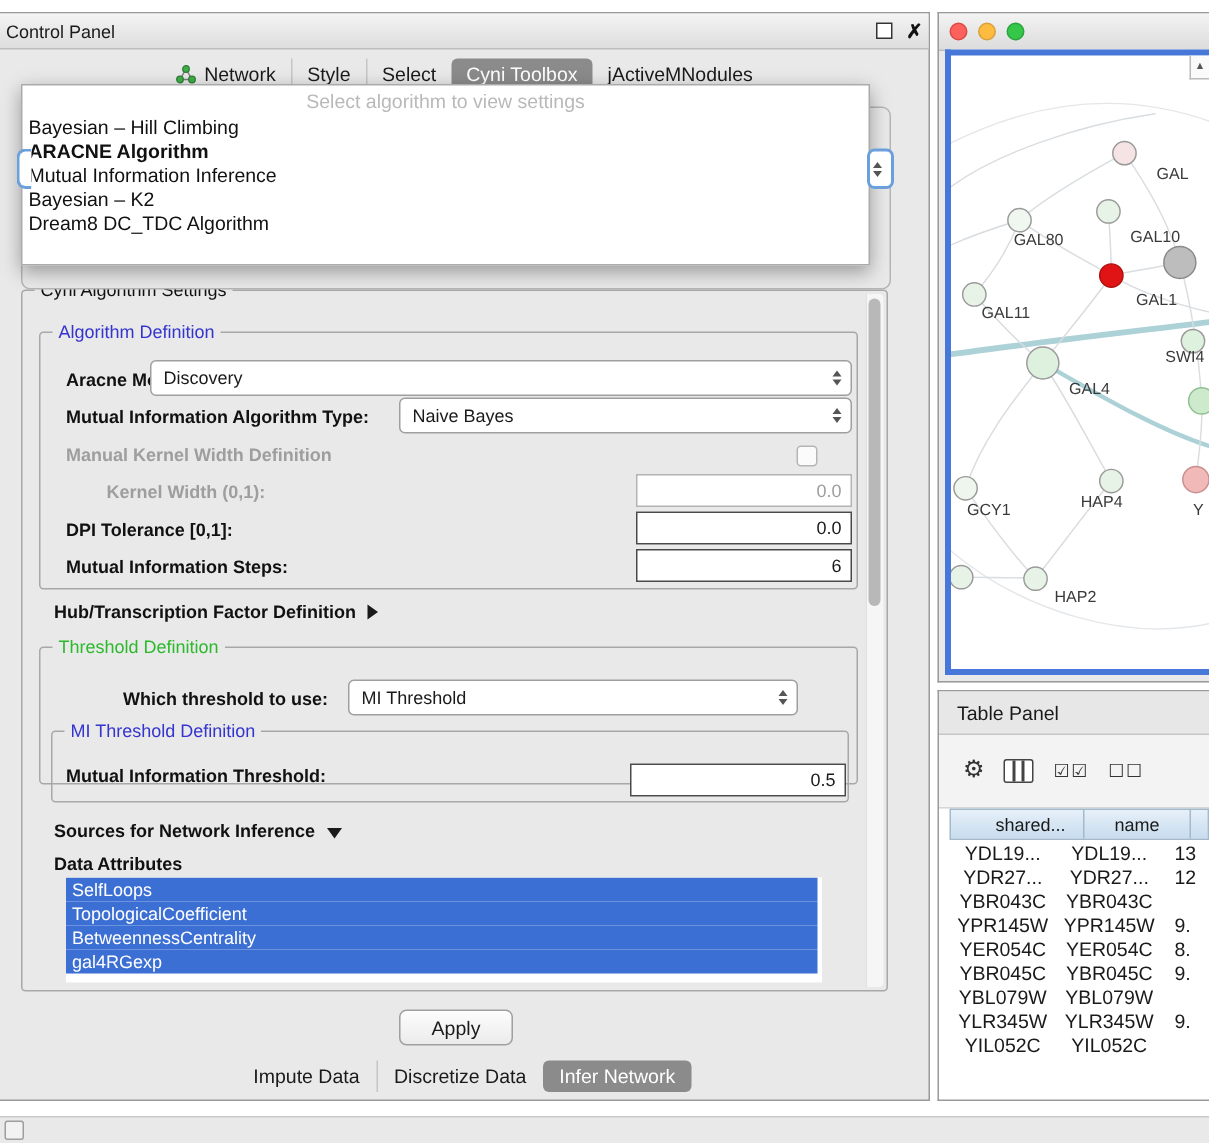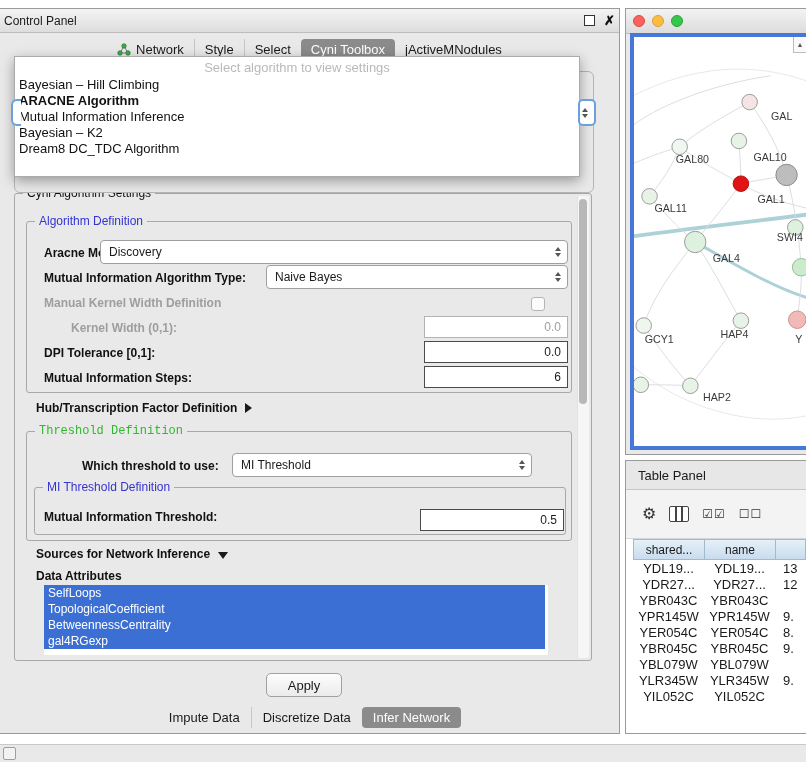--- a/index.html
+++ b/index.html
@@ -38,21 +38,21 @@
   .combo-frag.right{left:578px;top:90px;width:18px;height:27px;border-radius:5px;display:flex;align-items:center;justify-content:center;}
 
   
   .groupbox{position:absolute;border:1px solid #a8a8a8;border-radius:3px;box-sizing:border-box;}
   .legend{position:absolute;top:-8px;left:8px;background:#e9e9e9;padding:0 4px;font-size:12px;color:#111;white-space:nowrap;}
   .legend.blue{color:var(--legend_blue,#3434cf);}
   .legend.green{color:var(--legend_green,#2db92d);}
 
   .main-group{left:14px;top:184px;width:578px;height:468px;}
   .alg-group{left:26px;top:212px;width:546px;height:172px;}
-  .thr-group{left:26px;top:422px;width:546px;height:110px;font-family:Liberation Mono, monospace;}
+  .thr-group{left:26px;top:422px;width:546px;height:92px;}
   .mi-group{left:34px;top:478px;width:532px;height:48px;}
 
   .v-scroll{position:absolute;right:2px;top:2px;bottom:2px;width:11px;background:#f6f6f6;
       border-left:1px solid #e2e2e2;border-radius:0 3px 3px 0;}
   .v-thumb{position:absolute;left:1px;top:3px;width:8px;height:205px;background:#b8b8b8;border-radius:4px;}
 
   .flabel{position:absolute;font-size:12px;font-weight:bold;color:#111;line-height:14px;white-space:nowrap;}
   .flabel.dis{color:#9e9e9e;}
 
   .combo{position:absolute;height:24px;background:#fff;border:1px solid #9f9f9f;border-radius:4px;
@@ -109,21 +109,21 @@
       padding-left:12px;font-size:13px;}
   .tp-toolbar{height:48px;background:#f3f3f3;border-bottom:1px solid #d6d6d6;display:flex;align-items:center;
       padding-left:16px;gap:13px;}
   .tp-ic{font-size:16px;color:#333;line-height:1;}
   .cols-ic{width:18px;height:14px;border:1.5px solid #444;border-radius:2px;background:#fff;position:relative;box-sizing:content-box;}
   .cols-ic::before,.cols-ic::after{content:"";position:absolute;top:0;bottom:0;width:1.5px;background:#444;}
   .cols-ic::before{left:5px;} .cols-ic::after{left:11px;}
   .checks{font-size:12px;color:#333;letter-spacing:1px;}
 
   .tbl{position:absolute;left:7px;top:78px;right:0;}
-  .thead{display:flex;height:21px;background:linear-gradient(#e6f0f9,#c8dcee);border:1px solid #a3b9cc;box-sizing:border-box;}
+  .thead{display:flex;height:21px;background:linear-gradient(#e6f0f9,#c8dcee);border:1px solid #a3b9cc;box-sizing:border-box;padding-left:18px;}
   .th{font-size:12px;display:flex;align-items:center;justify-content:center;border-right:1px solid #a3b9cc;box-sizing:border-box;}
   .c0w{width:71px;} .c1w{width:71px;} .c2w{flex:1;border-right:none;}
   .trow{display:flex;height:16px;align-items:center;}
   .tc{font-size:13px;display:flex;align-items:center;justify-content:center;box-sizing:border-box;}
   .tc.c0{width:71px;} .tc.c1{width:71px;} .tc.c2{flex:1;justify-content:flex-start;padding-left:8px;}
 
   
   .bottom-bar{position:absolute;left:0;top:744px;width:806px;height:18px;background:#e9e9e9;border-top:1px solid #c9c9c9;}
   .dock-ic{position:absolute;left:3px;top:2px;width:13px;height:13px;border:1px solid #9e9e9e;border-radius:2px;background:#f2f2f2;box-sizing:border-box;}
 </style>

